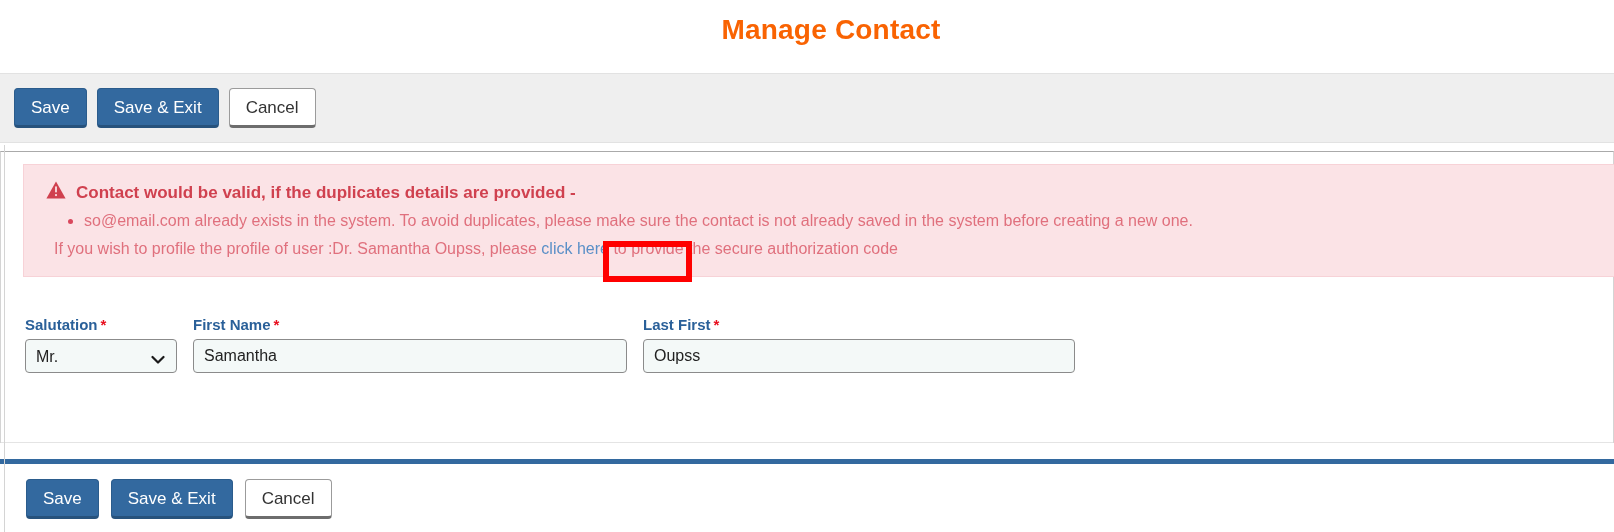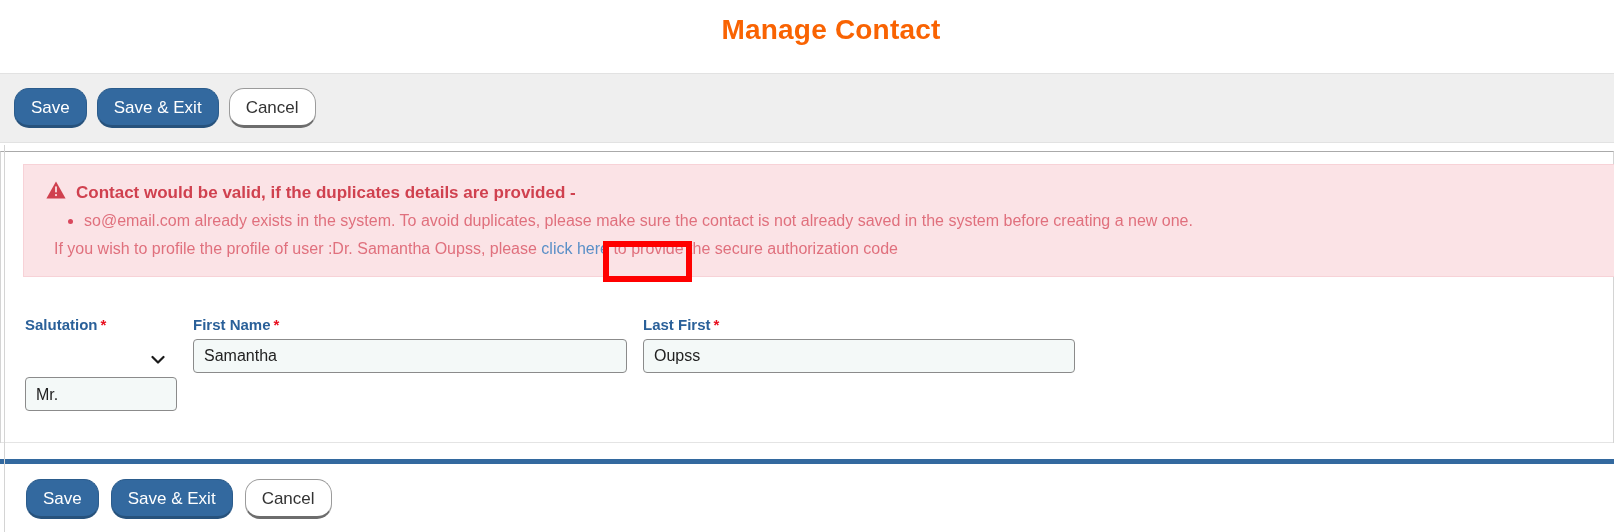--- a/index.html
+++ b/index.html
@@ -47,21 +47,21 @@
     display: flex;
     align-items: center;
     padding-left: 14px;
     box-sizing: border-box;
     gap: 10px;
   }
 
   .btn {
     font-family: "Liberation Sans", sans-serif;
     font-size: 17px;
-    border-radius: 15px;
+    border-radius: 4px;
     cursor: pointer;
     line-height: 1;
     box-sizing: border-box;
     white-space: nowrap;
   }
   .btn-primary {
     background: #33699f;
     border: 1px solid #2b5c8c;
     border-bottom: 3px solid #27527c;
     color: #ffffff;
@@ -185,21 +185,20 @@
   .w-first { width: 434px; }
   .w-last  { width: 432px; }
   .w-email { width: 432px; }
 
   .select-wrap { position: relative; width: 152px; }
   .select {
     width: 152px;
     appearance: none;
     -webkit-appearance: none;
     padding-right: 30px;
-    margin-top: 38px;
   }
   .select-chevron {
     position: absolute;
     right: 12px;
     top: 12px;
     pointer-events: none;
   }
 
   
   .panel-sep {

